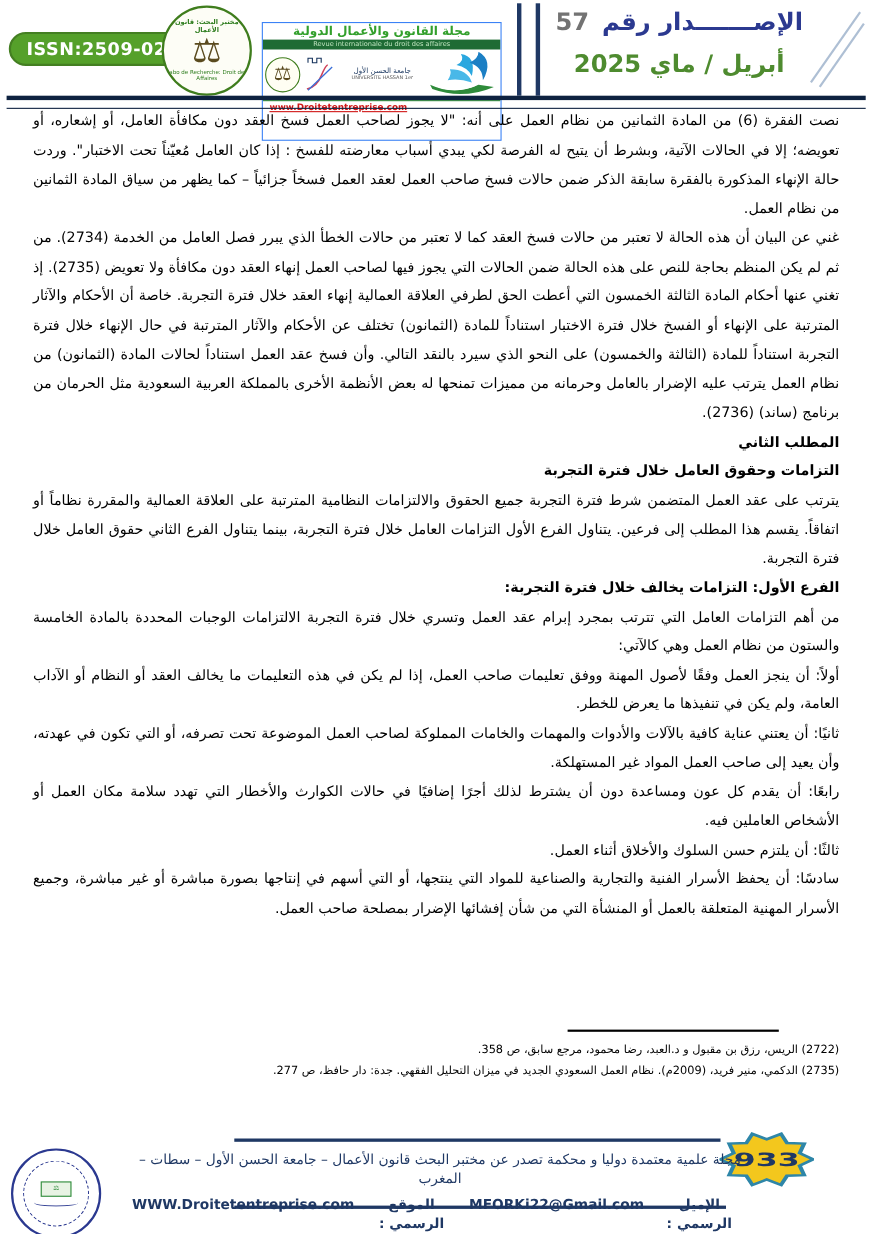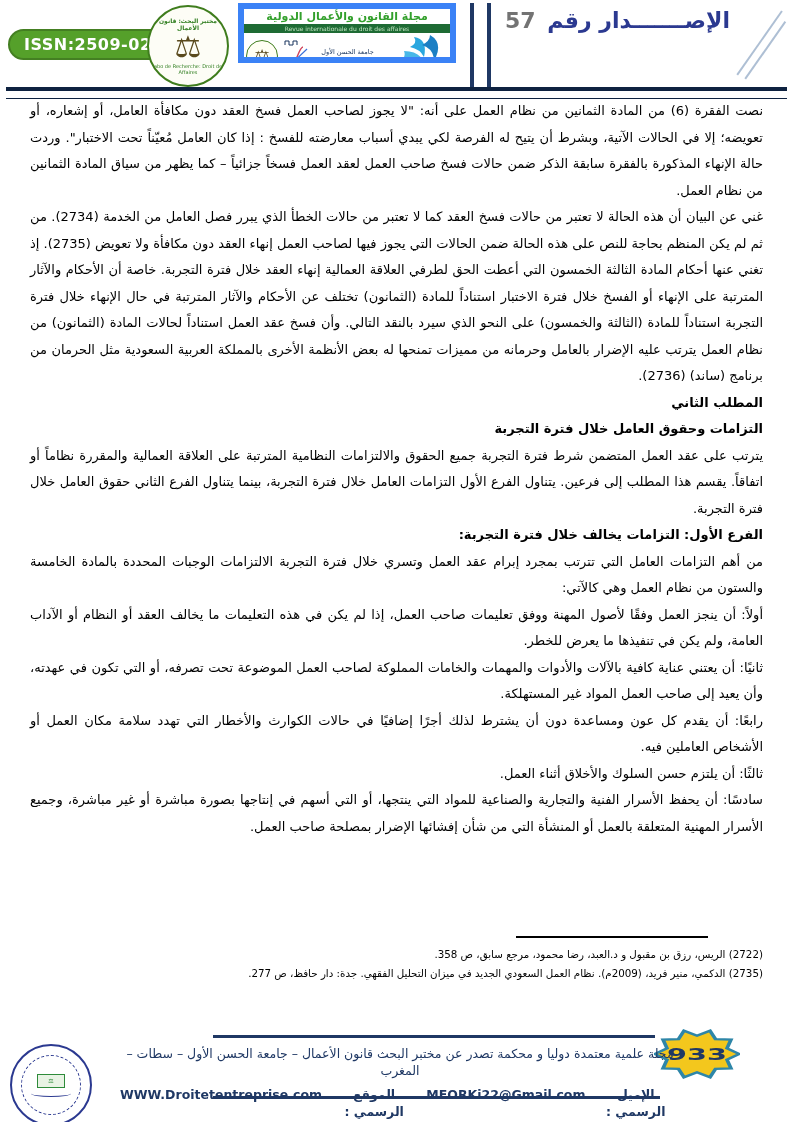--- a/index.html
+++ b/index.html
@@ -11,21 +11,21 @@
   .issn-pill{left:8px;top:29px;background:#55A02A;color:#fff;font-weight:bold;font-size:16px;
     padding:4px 14px;border-radius:17px;border:2px solid #447f22;letter-spacing:.5px;}
   .lab-circle{left:147px;top:5px;width:78px;height:78px;border-radius:50%;
     border:2px solid #3f7d1d;background:#fdfdf6;display:flex;flex-direction:column;
     align-items:center;justify-content:center;text-align:center;overflow:hidden;}
   .lab-circle .ring-ar{font-size:6px;color:#2e7d1e;font-weight:bold;line-height:7px;}
   .lab-circle .ring-fr{font-size:5px;color:#2e7d1e;line-height:6px;}
   .scales{font-size:30px;line-height:32px;color:#5a4a1e;}
   .scales.small{font-size:18px;line-height:20px;}
 
-  .banner{left:238px;top:3px;width:218px;height:60px;background:#fff;border:6px solid #3b82f6;
+  .banner{left:238px;top:20px;width:218px;height:108px;background:#fff;border:1px solid #3b82f6;
     box-sizing:border-box;overflow:hidden;}
   .banner-title{font-size:11px;font-weight:bold;color:#33A02C;text-align:center;line-height:14px;padding-top:1px;}
   .banner-sub{background:#1E6B34;color:#BFE3BF;font-size:6px;text-align:center;line-height:9px;}
   .banner-body{display:flex;align-items:center;gap:3px;height:44px;padding:1px 2px;}
   .mini-circle{width:30px;height:30px;border-radius:50%;border:1.5px solid #3f7d1d;flex:0 0 auto;
     display:flex;align-items:center;justify-content:center;background:#fffef3;}
   .univ{font-size:6.5px;color:#16335c;line-height:8px;text-align:center;flex:1 1 auto;}
   .univ .fr{font-size:4.5px;color:#555;}
   .banner-web{font-size:8px;font-weight:bold;color:#d01616;text-align:left;padding-left:6px;
     border-top:1px solid #2e8b3a;line-height:11px;text-decoration:underline;}
@@ -109,20 +109,21 @@
   <div class="banner-web">www.Droitetentreprise.com</div>
 </div>
 
 <div class="abs vbars"></div>
 
 <div class="abs issue-block">
   <div class="issue-line1">
     <span>الإصـــــــدار رقم</span>
     <span class="issue-num">57</span>
   </div>
+  <div class="issue-line2">أبريل / ماي 2025</div>
 </div>
 <div class="diag1"></div>
 <div class="diag2"></div>
 
 <div class="abs header-rule"></div>
 
 <div class="abs article">
     <p class="para">نصت الفقرة (6) من المادة الثمانين من نظام العمل على أنه: "لا يجوز لصاحب العمل فسخ العقد دون مكافأة العامل، أو إشعاره، أو تعويضه؛ إلا في الحالات الآتية، وبشرط أن يتيح له الفرصة لكي يبدي أسباب معارضته للفسخ : إذا كان العامل مُعيّناً تحت الاختبار". وردت حالة الإنهاء المذكورة بالفقرة سابقة الذكر ضمن حالات فسخ صاحب العمل لعقد العمل فسخاً جزائياً – كما يظهر من سياق المادة الثمانين من نظام العمل.</p>
     <p class="para">غني عن البيان أن هذه الحالة لا تعتبر من حالات فسخ العقد كما لا تعتبر من حالات الخطأ الذي يبرر فصل العامل من الخدمة (2734). من ثم لم يكن المنظم بحاجة للنص على هذه الحالة ضمن الحالات التي يجوز فيها لصاحب العمل إنهاء العقد دون مكافأة ولا تعويض (2735). إذ تغني عنها أحكام المادة الثالثة الخمسون التي أعطت الحق لطرفي العلاقة العمالية إنهاء العقد خلال فترة التجربة. خاصة أن الأحكام والآثار المترتبة على الإنهاء أو الفسخ خلال فترة الاختبار استناداً للمادة (الثمانون) تختلف عن الأحكام والآثار المترتبة في حال الإنهاء خلال فترة التجربة استناداً للمادة (الثالثة والخمسون) على النحو الذي سيرد بالنقد التالي. وأن فسخ عقد العمل استناداً لحالات المادة (الثمانون) من نظام العمل يترتب عليه الإضرار بالعامل وحرمانه من مميزات تمنحها له بعض الأنظمة الأخرى بالمملكة العربية السعودية مثل الحرمان من برنامج (ساند) (2736).</p>
     <p class="para bold">المطلب الثاني</p>

